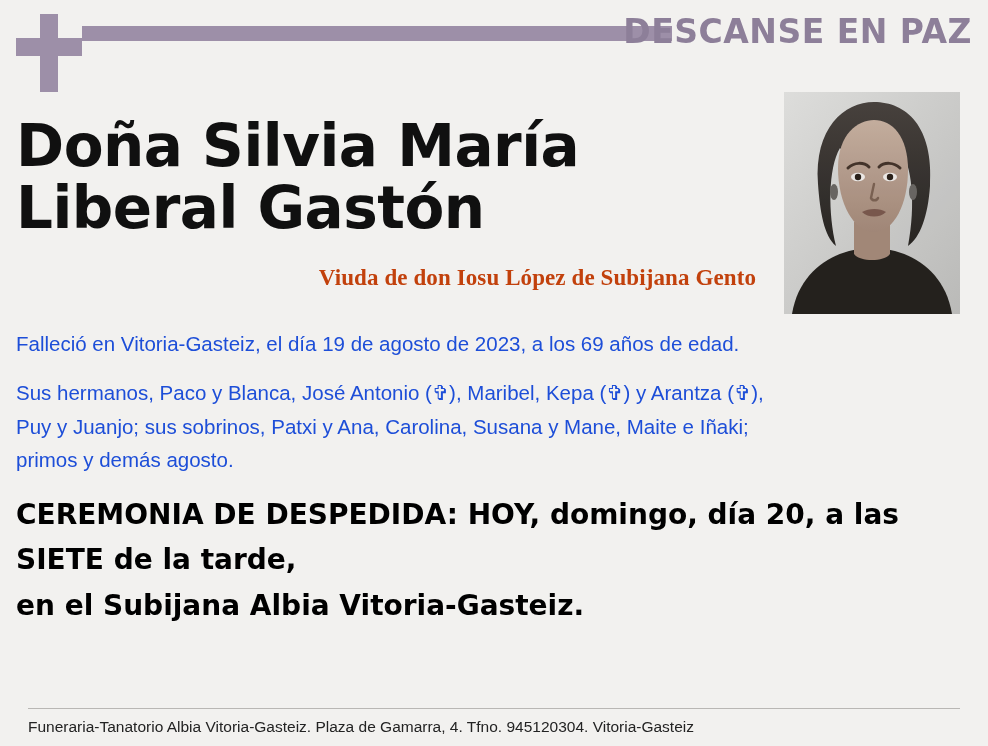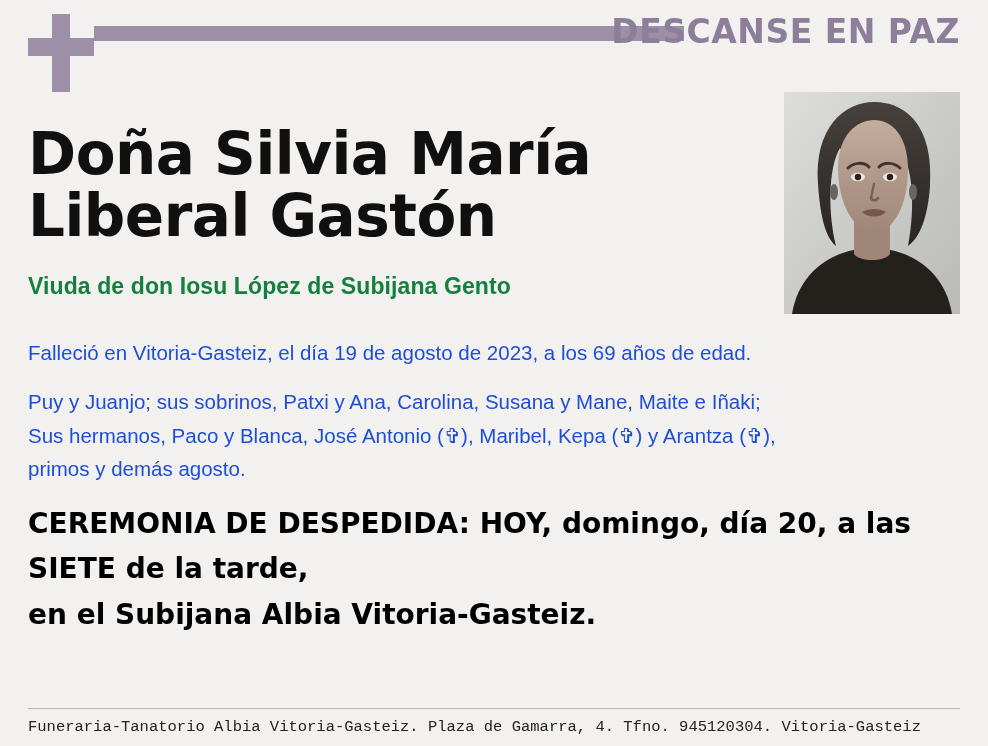--- a/index.html
+++ b/index.html
@@ -13,21 +13,21 @@
     font-family: "Liberation Sans", sans-serif;
     color: #1a1a1a;
     overflow: hidden;
   }
   .obituary {
     position: relative;
     width: 988px;
     height: 746px;
     background: #f2f1ef;
     box-sizing: border-box;
-    padding: 0 28px;
+    padding: 0 16px;
   }
 
   
   .header {
     position: relative;
     height: 92px;
   }
   .cross {
     position: absolute;
     left: 0px;
@@ -79,39 +79,40 @@
     height: 222px;
     overflow: hidden;
     background: #cfcfcf;
   }
   .portrait svg {
     display: block;
   }
 
   
   .name-block {
-    margin-top: 31px;
+    margin-top: 23px;
     max-width: 740px;
   }
   .name {
     font-family: "DejaVu Sans", sans-serif;
     font-weight: bold;
     font-size: 58px;
     line-height: 1.07;
     letter-spacing: -0.5px;
     color: #101010;
     margin: 0;
   }
   .widow {
-    font-family: Liberation Sans, sans-serif;
+    font-family: Liberation Serif, serif;
     font-weight: bold;
     font-size: 23px;
-    color: #15803d;
+    color: #c2410c;
     margin: 26px 0 0 0;
     letter-spacing: 0.1px;
+    text-align: right;
   }
 
   
   .body-text {
     margin-top: 36px;
   }
   .line {
     font-family: "Liberation Sans", sans-serif;
     font-size: 20.5px;
     line-height: 1.62;
@@ -138,21 +139,21 @@
     left: 28px;
     right: 28px;
     bottom: 10px;
   }
   .footer-rule {
     height: 1px;
     background: #b9b7b4;
     margin-bottom: 9px;
   }
   .footer-text {
-    font-family: Liberation Mono, monospace;
+    font-family: Liberation Sans, sans-serif;
     font-size: 15.5px;
     color: #232323;
   }
 </style>
 </head>
 <body>
 
 <div class="obituary">
 
   <div class="header">
@@ -212,22 +213,22 @@
   <div class="name-block">
     <div class="name">Doña Silvia María</div>
     <div class="name">Liberal Gastón</div>
     <div class="widow">Viuda de don Iosu López de Subijana Gento</div>
   </div>
 
   <div class="body-text">
     <p class="line para">Falleció en Vitoria-Gasteiz, el día 19 de agosto de 2023, a los 69 años de edad.</p>
 
     <div class="para">
+      <div class="line">Sus hermanos, Paco y Blanca, José Antonio (✞), Maribel, Kepa (✞) y Arantza (✞),</div>
       <div class="line">Puy y Juanjo; sus sobrinos, Patxi y Ana, Carolina, Susana y Mane, Maite e Iñaki;</div>
-      <div class="line">Sus hermanos, Paco y Blanca, José Antonio (✞), Maribel, Kepa (✞) y Arantza (✞),</div>
       <div class="line">primos y demás agosto.</div>
     </div>
 
     <div class="bold-block">
       <div>CEREMONIA DE DESPEDIDA: HOY, domingo, día 20, a las SIETE de la tarde,</div>
       <div>en el Subijana Albia Vitoria-Gasteiz.</div>
     </div>
 
   </div>
 

